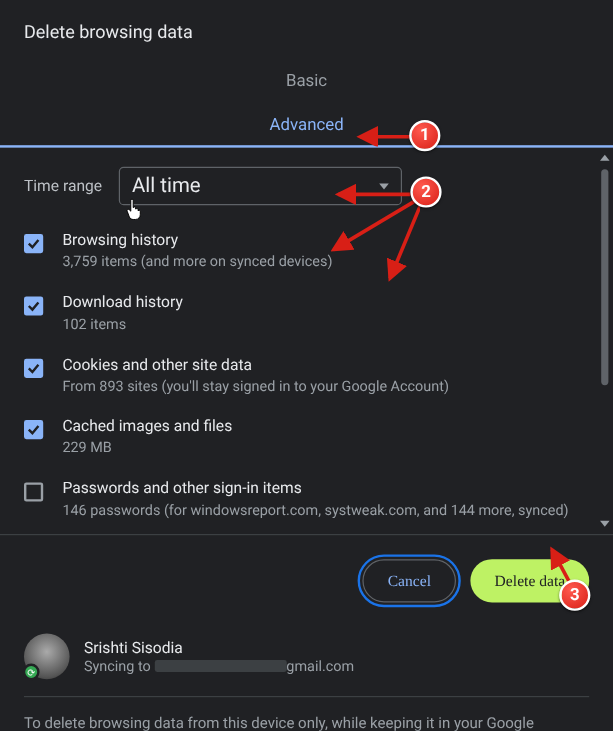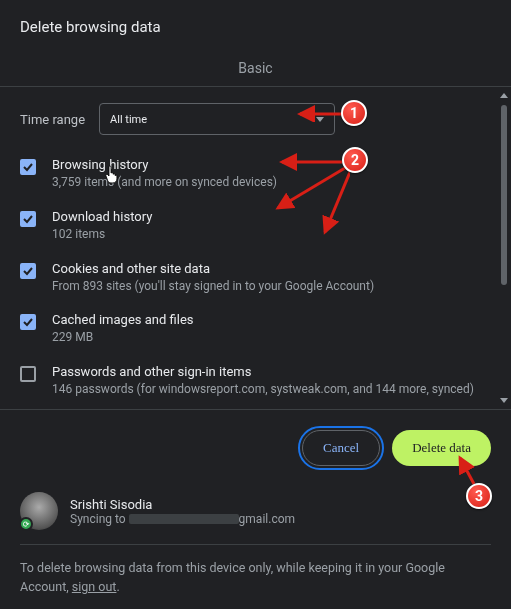--- a/index.html
+++ b/index.html
@@ -55,21 +55,21 @@
     color: #bdc1c6;
     font-size: 13px;
   }
   .select {
     width: 236px;
     height: 32px;
     border: 1px solid #5f6368;
     border-radius: 4px;
     background: #202124;
     color: #e8eaed;
-    font-size: 11px;
+    font-size: 17px;
     display: flex;
     align-items: center;
     justify-content: space-between;
     padding: 0 10px;
     cursor: pointer;
   }
   .select .tri {
     width: 0; height: 0;
     border-left: 4px solid transparent;
     border-right: 4px solid transparent;
@@ -196,20 +196,21 @@
     pointer-events: none;
   }
 </style>
 </head>
 <body>
 
 <div class="dialog-title">Delete browsing data</div>
 
 <div class="tabs">
   <div class="tab">Basic</div>
+  <div class="tab active">Advanced</div>
 </div>
 
 <div class="scroll-area">
 
   <div class="time-row">
     <span>Time range</span>
     <div class="select">
       <span>All time</span>
       <span class="tri"></span>
     </div>

